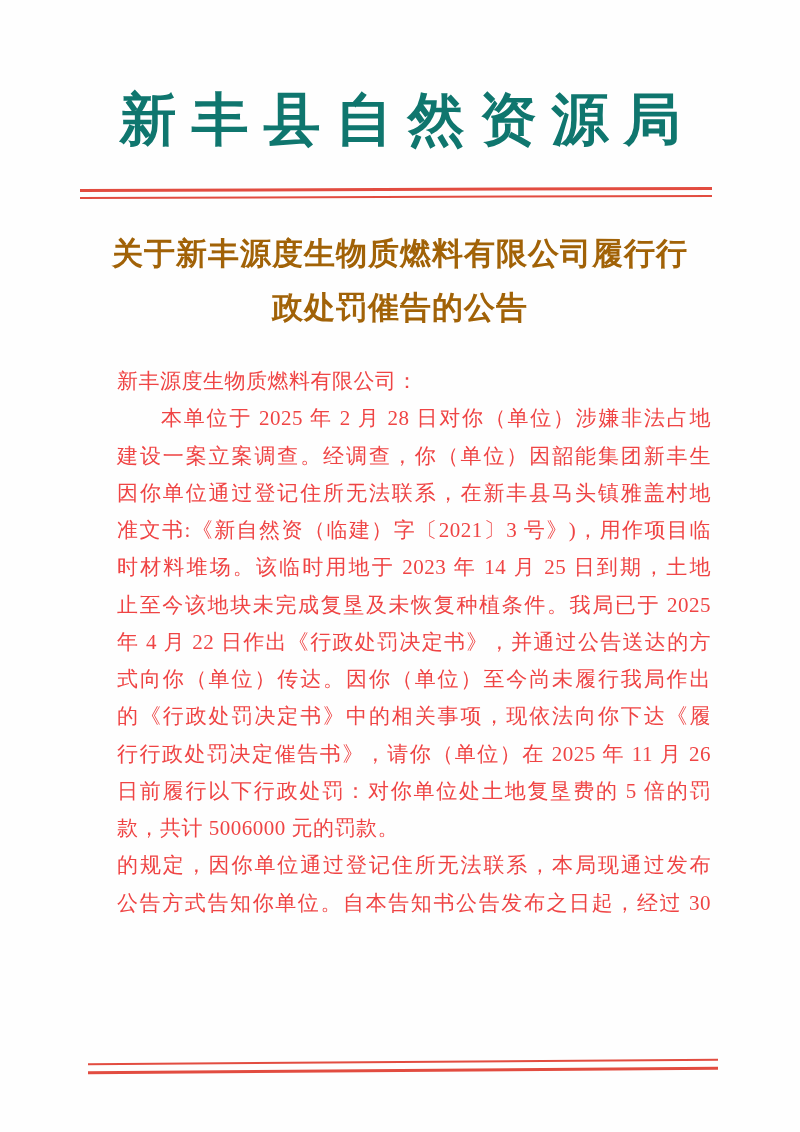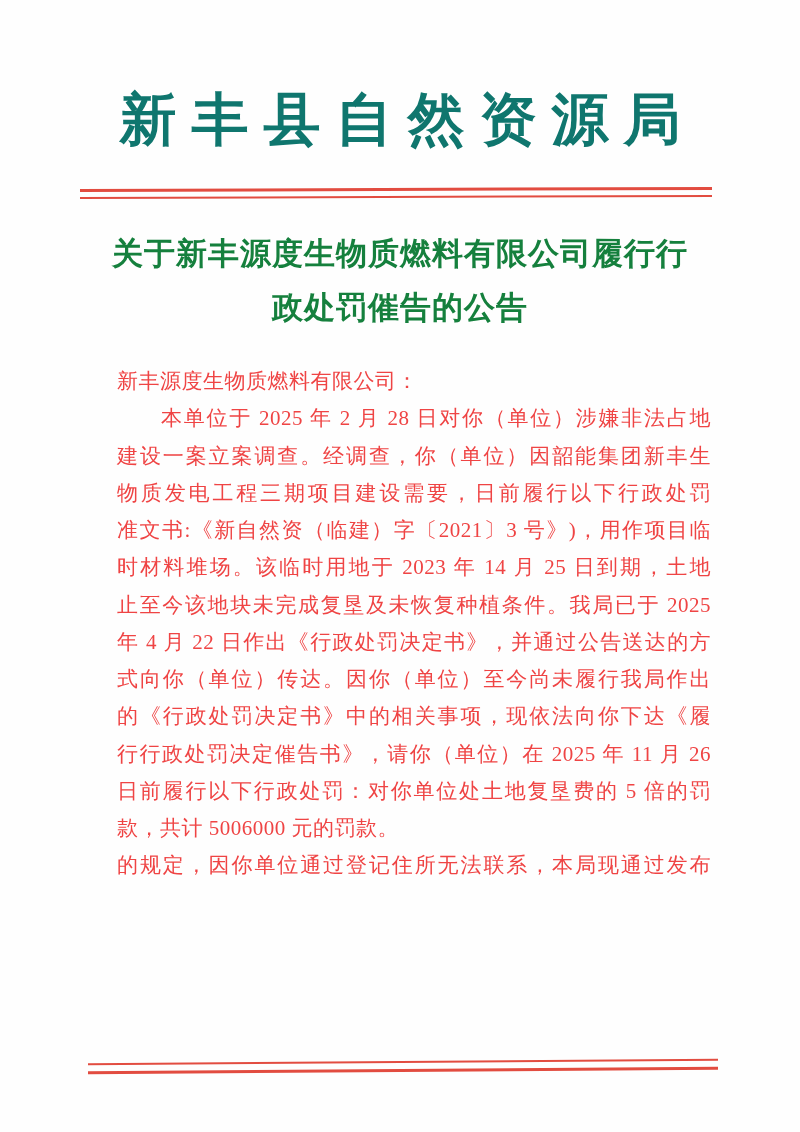--- a/index.html
+++ b/index.html
@@ -25,21 +25,21 @@
   .rule-top-thin{top:196px;left:80px;width:632px;height:2px;transform:rotate(-0.2deg);}
   .rule-bottom-1{top:1061px;left:88px;width:630px;height:2px;transform:rotate(-0.4deg);}
   .rule-bottom-2{top:1069px;left:88px;width:630px;height:3px;transform:rotate(-0.4deg);}
   
   .doc-title{
     position:absolute;top:227px;left:55px;right:55px;
     text-align:center;
     font-size:31px;line-height:54px;
     font-weight:bold;
     letter-spacing:1px;
-    color:#15803d;
+    color:#a16207;
   }
   
   .body-text{
     position:absolute;top:363px;left:117px;width:594px;
     font-size:21px;
     color:#ef4444;
   }
   .line{
     height:37.25px;line-height:37.25px;
     text-align:justify;
@@ -65,29 +65,30 @@
 
   <div class="doc-title">
     <div>关于新丰源度生物质燃料有限公司履行行</div>
     <div>政处罚催告的公告</div>
   </div>
 
   <div class="body-text">
     <div class="line short">新丰源度生物质燃料有限公司：</div>
     <div class="line indent">本单位于 2025 年 2 月 28 日对你（单位）涉嫌非法占地</div>
     <div class="line">建设一案立案调查。经调查，你（单位）因韶能集团新丰生</div>
-    <div class="line">物质发电工程三期项目建设需要，日前履行以下行政处罚</div>
+    <div class="line">因你单位通过登记住所无法联系，在新丰县马头镇雅盖村地</div>
     <div class="line">准文书:《新自然资（临建）字〔2021〕3 号》)，用作项目临</div>
     <div class="line">时材料堆场。该临时用地于 2023 年 14 月 25 日到期，土地</div>
     <div class="line">止至今该地块未完成复垦及未恢复种植条件。我局已于 2025</div>
     <div class="line">年 4 月 22 日作出《行政处罚决定书》，并通过公告送达的方</div>
     <div class="line">式向你（单位）传达。因你（单位）至今尚未履行我局作出</div>
     <div class="line">的《行政处罚决定书》中的相关事项，现依法向你下达《履</div>
     <div class="line">行行政处罚决定催告书》，请你（单位）在 2025 年 11 月 26</div>
     <div class="line">日前履行以下行政处罚：对你单位处土地复垦费的 5 倍的罚</div>
     <div class="line short">款，共计 5006000 元的罚款。</div>
     <div class="line">的规定，因你单位通过登记住所无法联系，本局现通过发布</div>
+    <div class="line">公告方式告知你单位。自本告知书公告发布之日起，经过 30</div>
   </div>
 
   <div class="rule rule-bottom-1"></div>
   <div class="rule rule-bottom-2"></div>
 
 </div>
 
 </body></html>

